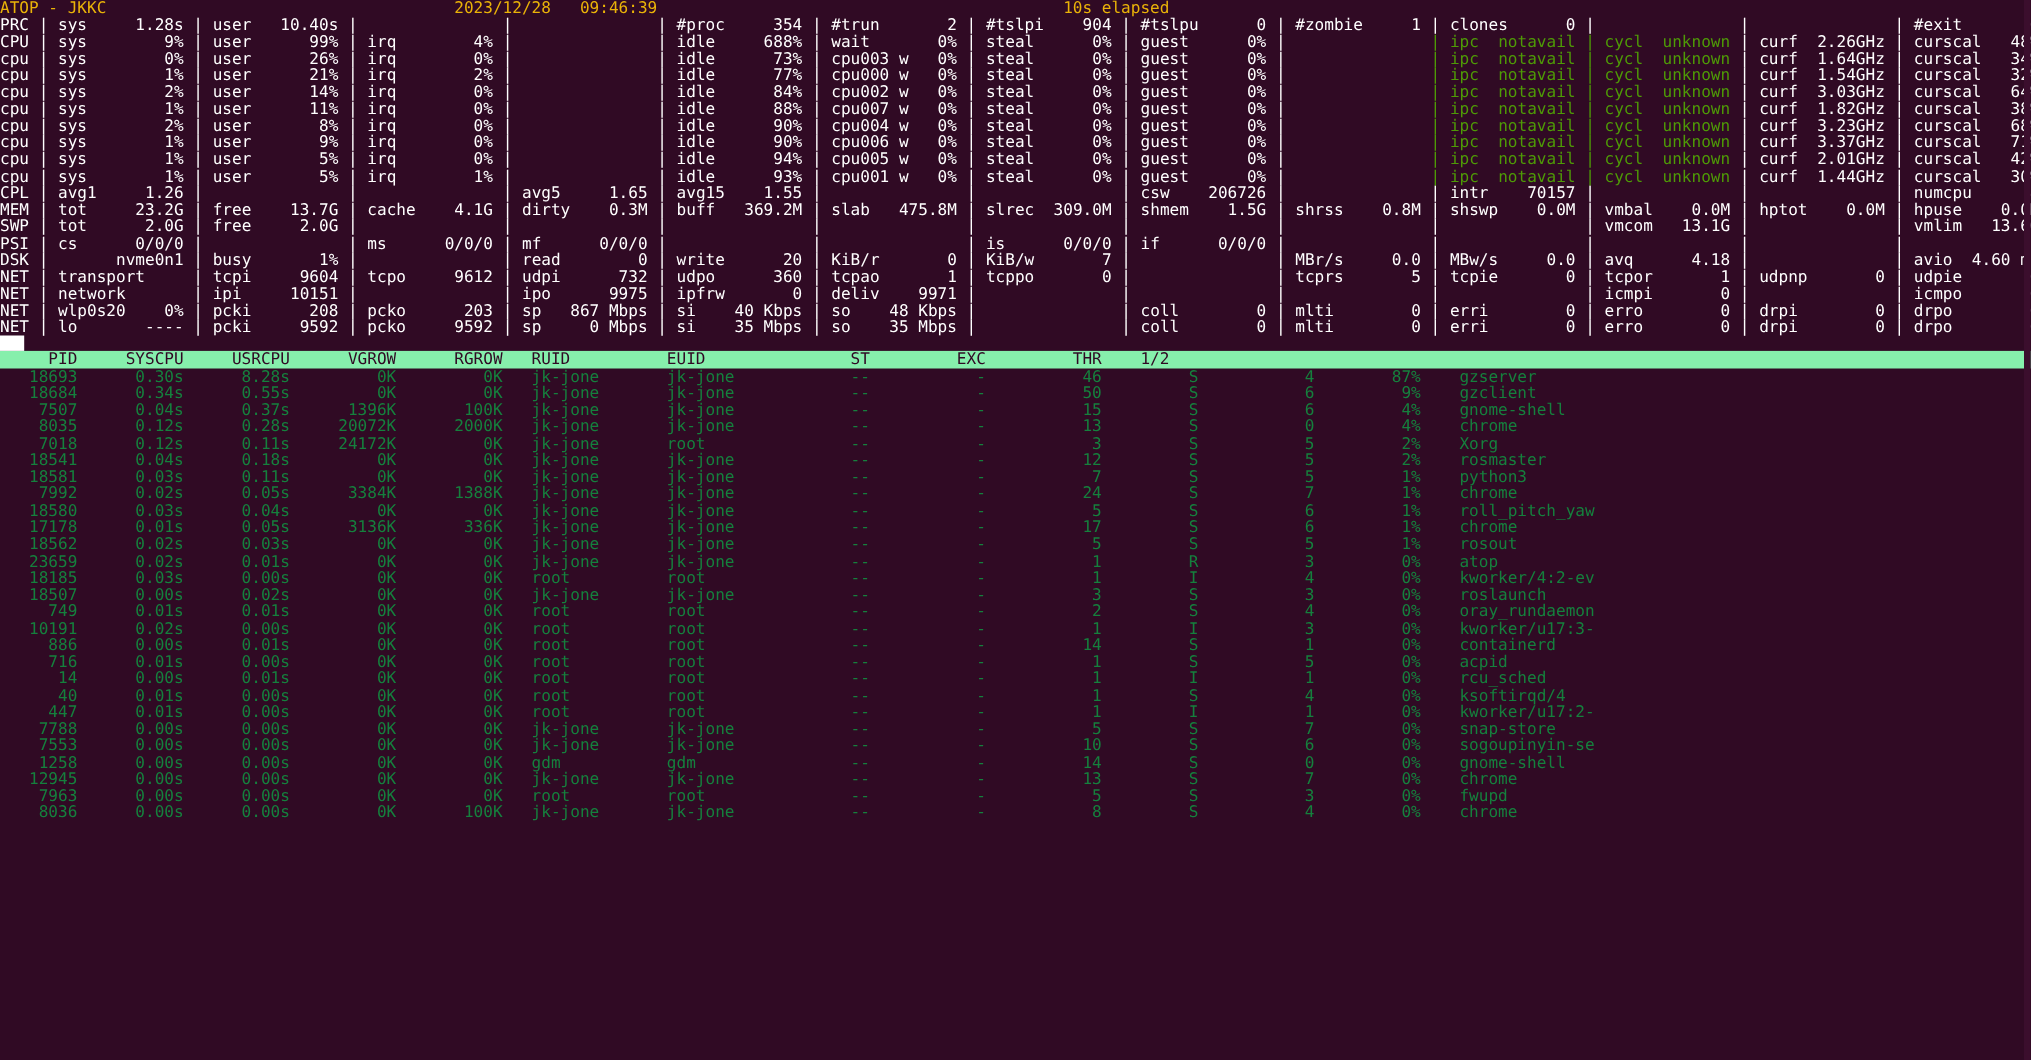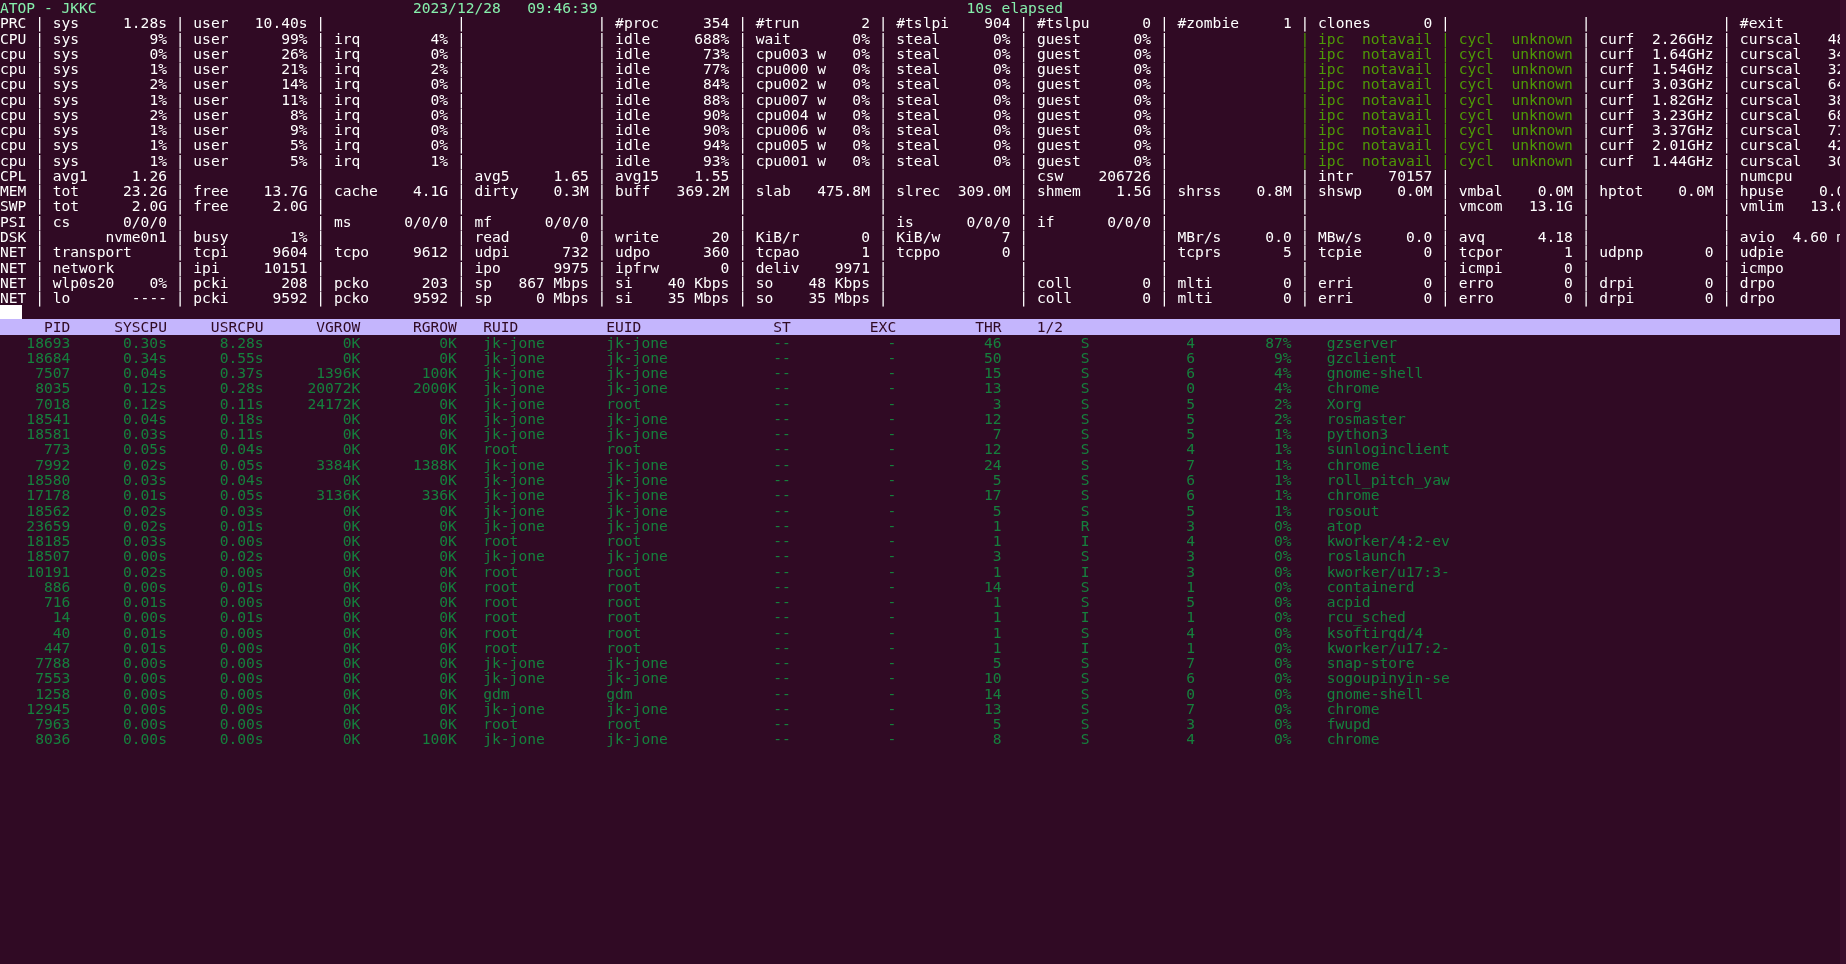--- a/index.html
+++ b/index.html
@@ -11,33 +11,33 @@
     line-height:15.28px;
     color:#ffffff;
     -webkit-font-smoothing:antialiased;
   }
   .screen{position:relative;width:1846px;height:964px;background:#300a24;}
 
   
   .row{white-space:pre;height:15.28px;line-height:15.28px;letter-spacing:0px;}
 
   
-  .titlebar{white-space:pre;height:15.28px;line-height:15.28px;color:#86efac;}
+  .titlebar{white-space:pre;height:15.28px;line-height:15.28px;color:#eab308;}
 
   
   .sysblock{padding:0;margin:0;}
 
   
   .c-white{color:#ffffff;}
   .c-green{color:#4e9a06;margin-top:24px;}
 
   
   .prochdr{
     white-space:pre;height:15.28px;line-height:15.28px;
-    background:#c4b5fd;color:#300a24;
+    background:#86efac;color:#300a24;
     width:1846px;
   }
   .procrow{white-space:pre;height:15.28px;line-height:15.28px;color:#15803d;}
   .whitestub{height:14px;background:#ffffff;width:22px;}
 
   
   .edge{
     position:absolute;top:0;right:0;width:6px;height:964px;
     background:#3b0e2d;
   }
@@ -77,28 +77,28 @@
 
   <div class="prochdr" id="prochdr">     PID     SYSCPU     USRCPU      VGROW      RGROW   RUID          EUID               ST         EXC         THR    1/2</div>
   <div id="proctable">
       <div class="procrow">   18693      0.30s      8.28s         0K         0K   jk-jone       jk-jone            --           -          46         S           4        87%    gzserver</div>
       <div class="procrow">   18684      0.34s      0.55s         0K         0K   jk-jone       jk-jone            --           -          50         S           6         9%    gzclient</div>
       <div class="procrow">    7507      0.04s      0.37s      1396K       100K   jk-jone       jk-jone            --           -          15         S           6         4%    gnome-shell</div>
       <div class="procrow">    8035      0.12s      0.28s     20072K      2000K   jk-jone       jk-jone            --           -          13         S           0         4%    chrome</div>
       <div class="procrow">    7018      0.12s      0.11s     24172K         0K   jk-jone       root               --           -           3         S           5         2%    Xorg</div>
       <div class="procrow">   18541      0.04s      0.18s         0K         0K   jk-jone       jk-jone            --           -          12         S           5         2%    rosmaster</div>
       <div class="procrow">   18581      0.03s      0.11s         0K         0K   jk-jone       jk-jone            --           -           7         S           5         1%    python3</div>
-      <div class="procrow">     773      0.05s      0.04s         0K         0K   root          root               --           -          12         S           4         1%    sunloginclient</div>
       <div class="procrow">    7992      0.02s      0.05s      3384K      1388K   jk-jone       jk-jone            --           -          24         S           7         1%    chrome</div>
       <div class="procrow">   18580      0.03s      0.04s         0K         0K   jk-jone       jk-jone            --           -           5         S           6         1%    roll_pitch_yaw</div>
       <div class="procrow">   17178      0.01s      0.05s      3136K       336K   jk-jone       jk-jone            --           -          17         S           6         1%    chrome</div>
       <div class="procrow">   18562      0.02s      0.03s         0K         0K   jk-jone       jk-jone            --           -           5         S           5         1%    rosout</div>
       <div class="procrow">   23659      0.02s      0.01s         0K         0K   jk-jone       jk-jone            --           -           1         R           3         0%    atop</div>
       <div class="procrow">   18185      0.03s      0.00s         0K         0K   root          root               --           -           1         I           4         0%    kworker/4:2-ev</div>
       <div class="procrow">   18507      0.00s      0.02s         0K         0K   jk-jone       jk-jone            --           -           3         S           3         0%    roslaunch</div>
+      <div class="procrow">     749      0.01s      0.01s         0K         0K   root          root               --           -           2         S           4         0%    oray_rundaemon</div>
       <div class="procrow">   10191      0.02s      0.00s         0K         0K   root          root               --           -           1         I           3         0%    kworker/u17:3-</div>
       <div class="procrow">     886      0.00s      0.01s         0K         0K   root          root               --           -          14         S           1         0%    containerd</div>
       <div class="procrow">     716      0.01s      0.00s         0K         0K   root          root               --           -           1         S           5         0%    acpid</div>
       <div class="procrow">      14      0.00s      0.01s         0K         0K   root          root               --           -           1         I           1         0%    rcu_sched</div>
       <div class="procrow">      40      0.01s      0.00s         0K         0K   root          root               --           -           1         S           4         0%    ksoftirqd/4</div>
       <div class="procrow">     447      0.01s      0.00s         0K         0K   root          root               --           -           1         I           1         0%    kworker/u17:2-</div>
       <div class="procrow">    7788      0.00s      0.00s         0K         0K   jk-jone       jk-jone            --           -           5         S           7         0%    snap-store</div>
       <div class="procrow">    7553      0.00s      0.00s         0K         0K   jk-jone       jk-jone            --           -          10         S           6         0%    sogoupinyin-se</div>
       <div class="procrow">    1258      0.00s      0.00s         0K         0K   gdm           gdm                --           -          14         S           0         0%    gnome-shell</div>
       <div class="procrow">   12945      0.00s      0.00s         0K         0K   jk-jone       jk-jone            --           -          13         S           7         0%    chrome</div>

